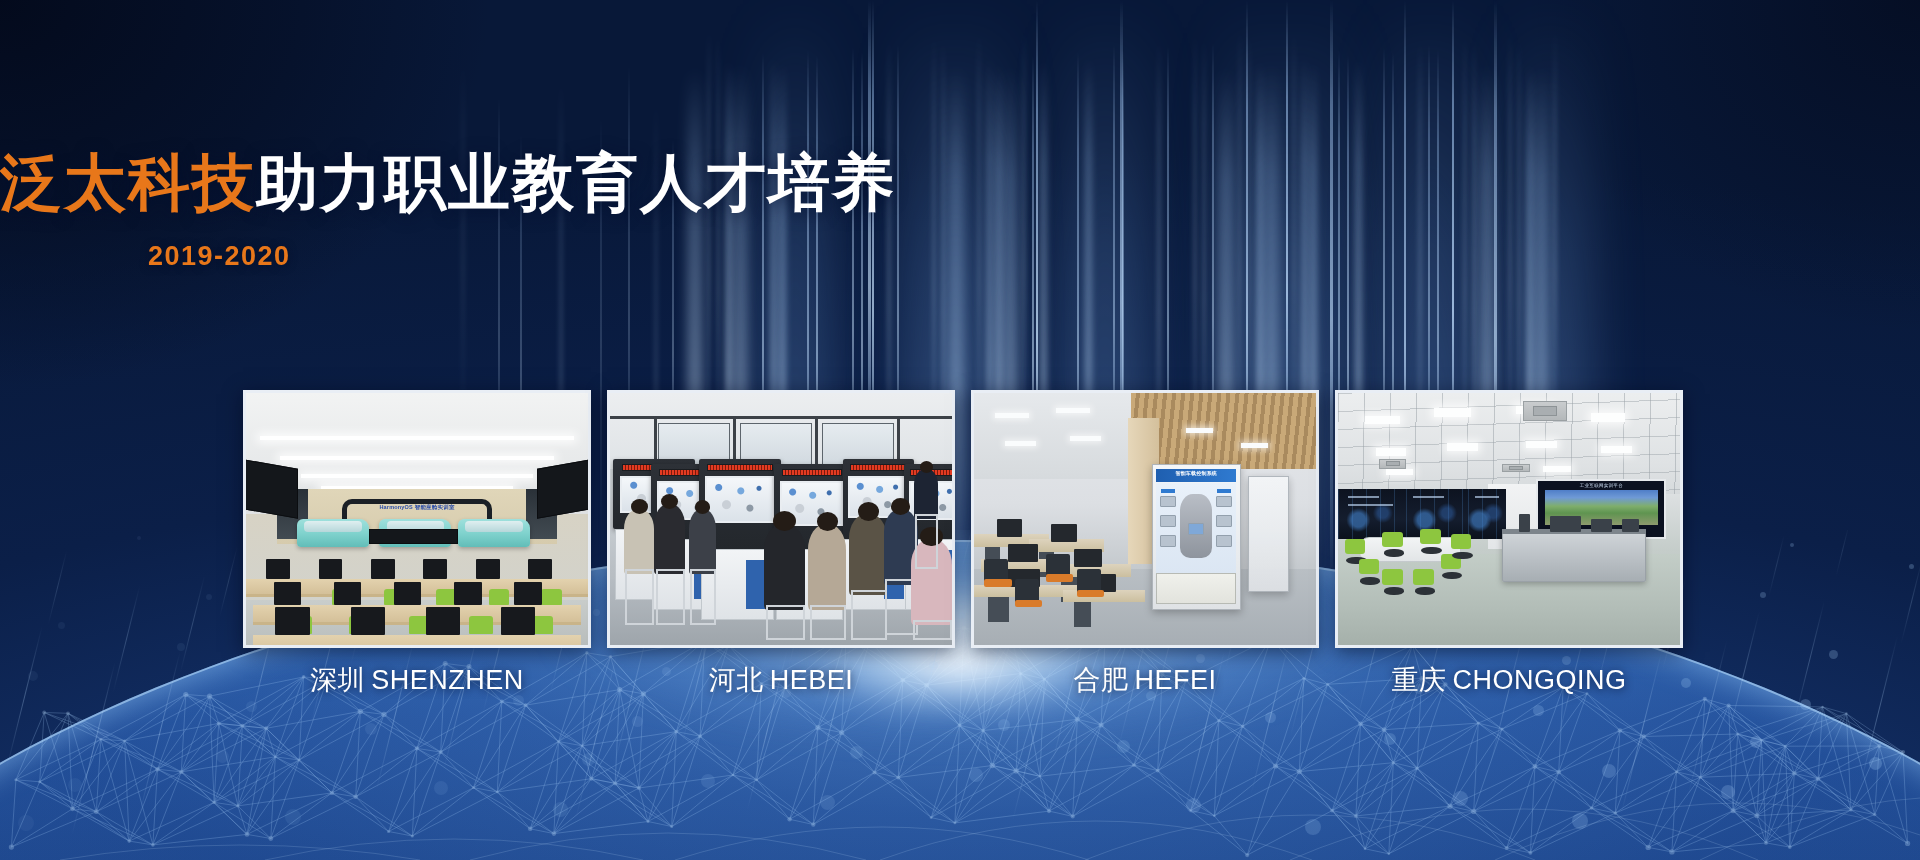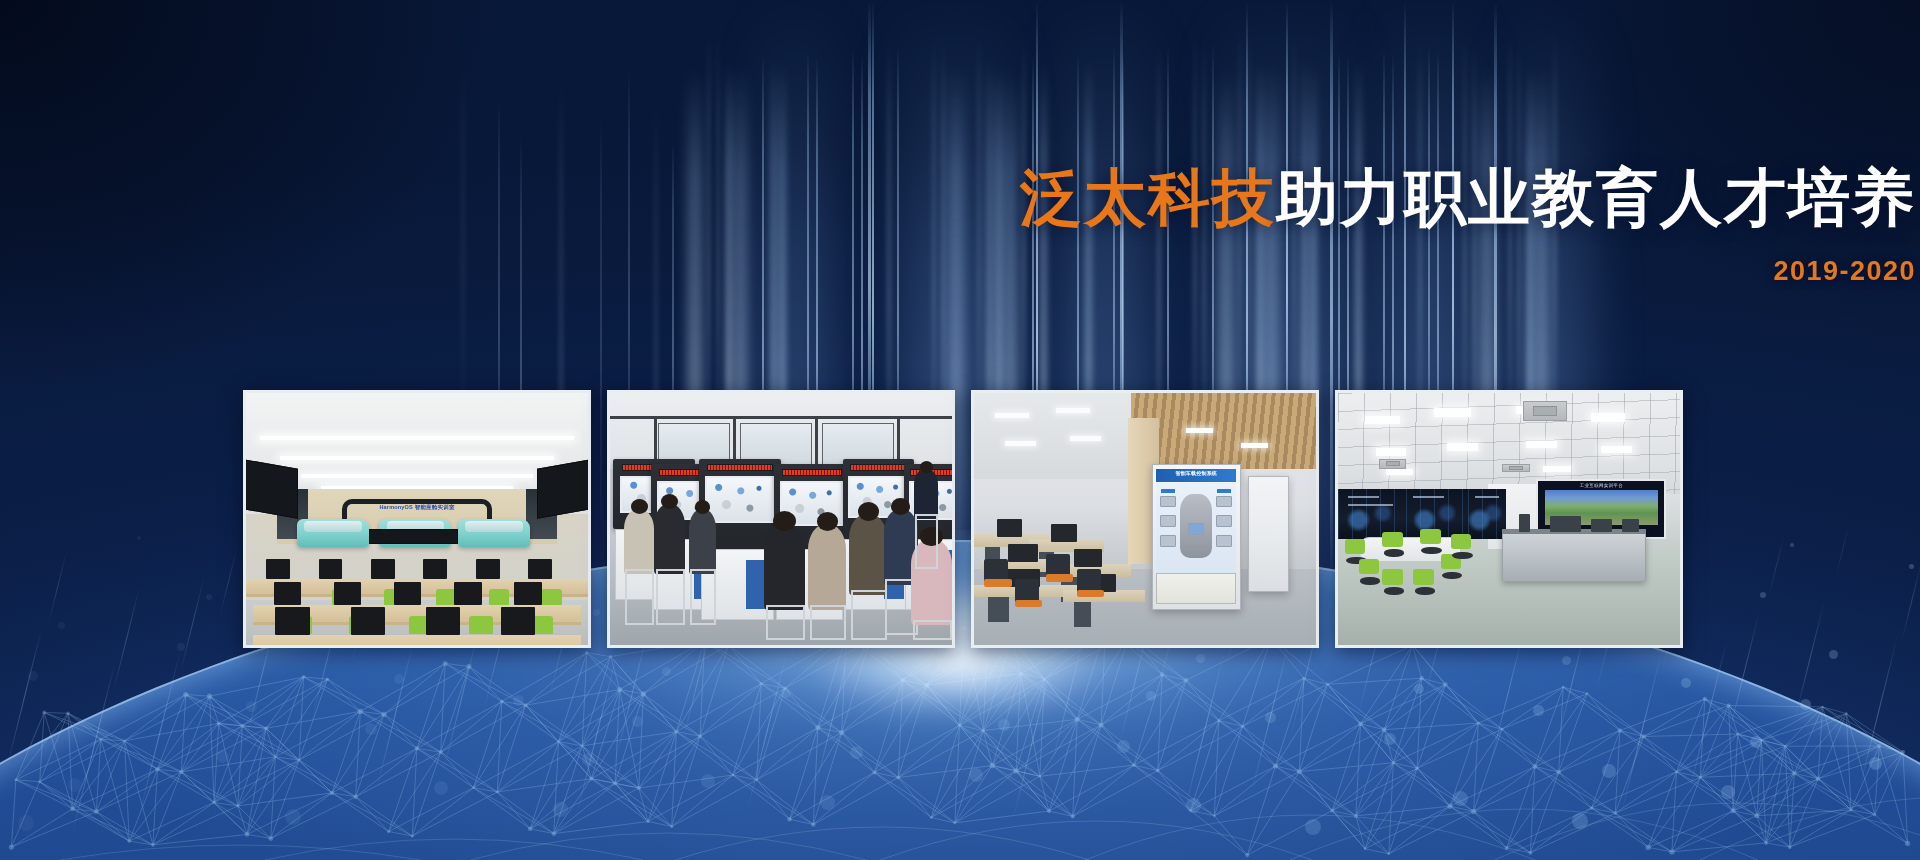--- a/index.html
+++ b/index.html
@@ -76,21 +76,21 @@
     width:420px; height:170px;
     background:radial-gradient(50% 50% at 50% 70%, rgba(255,255,255,.95) 0%, rgba(220,240,255,.5) 34%, rgba(170,215,255,0) 72%);
     filter:blur(14px);
   }
   .mesh{ position:absolute; left:0; bottom:0; width:1920px; height:330px; opacity:.55; }
   .dots{ position:absolute; left:0; bottom:0; width:1920px; height:340px; pointer-events:none; }
   .dot{ position:absolute; border-radius:50%; background:rgba(175,215,255,.45); }
   .rain{ position:absolute; width:1px; background:linear-gradient(180deg, rgba(185,220,255,0), rgba(185,220,255,.55), rgba(185,220,255,0)); transform:rotate(14deg); }
 
   
-  .title-block{ position:absolute; left:0; top:160px; width:1916px; text-align:right; }
+  .title-block{ position:absolute; left:0; top:145px; width:1916px; text-align:left; }
   .headline{
     font-size:62px; font-weight:700; letter-spacing:2px; line-height:1.22;
     white-space:nowrap;
     text-shadow:0 2px 16px rgba(0,14,46,.75);
   }
   .headline .brand{ color:#e8771a; }
   .headline .rest{ color:#ffffff; }
   .years{
     margin-top:20px; font-size:27px; font-weight:700; color:#e8771a;
     letter-spacing:1.5px; padding-left:148px;
@@ -1659,14 +1659,28 @@
             <div class="gchair" style="left:24%;top:54%;width:6%;height:6%"></div>
             <div class="gchairbase" style="left:24.4%;top:61.0%;width:6%;height:3%"></div>
             <div class="gchair" style="left:13%;top:55%;width:6%;height:6%"></div>
             <div class="gchairbase" style="left:13.4%;top:62.0%;width:6%;height:3%"></div>
           </div>
       </div>
     </div>
 
   </div>
 
+  <div class="caption-row">
+    <div class="caption">
+      <span class="cn">深圳</span><span>SHENZHEN</span>
+    </div>
+    <div class="caption">
+      <span class="cn">河北</span><span>HEBEI</span>
+    </div>
+    <div class="caption">
+      <span class="cn">合肥</span><span>HEFEI</span>
+    </div>
+    <div class="caption">
+      <span class="cn">重庆</span><span>CHONGQING</span>
+    </div>
+  </div>
 
 </div>
 
 </body></html>

